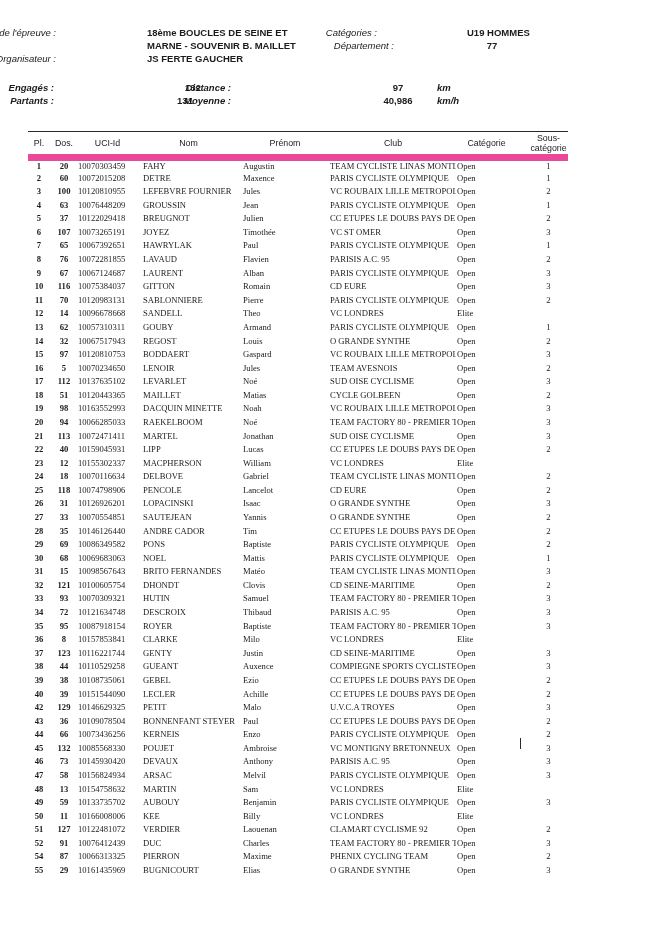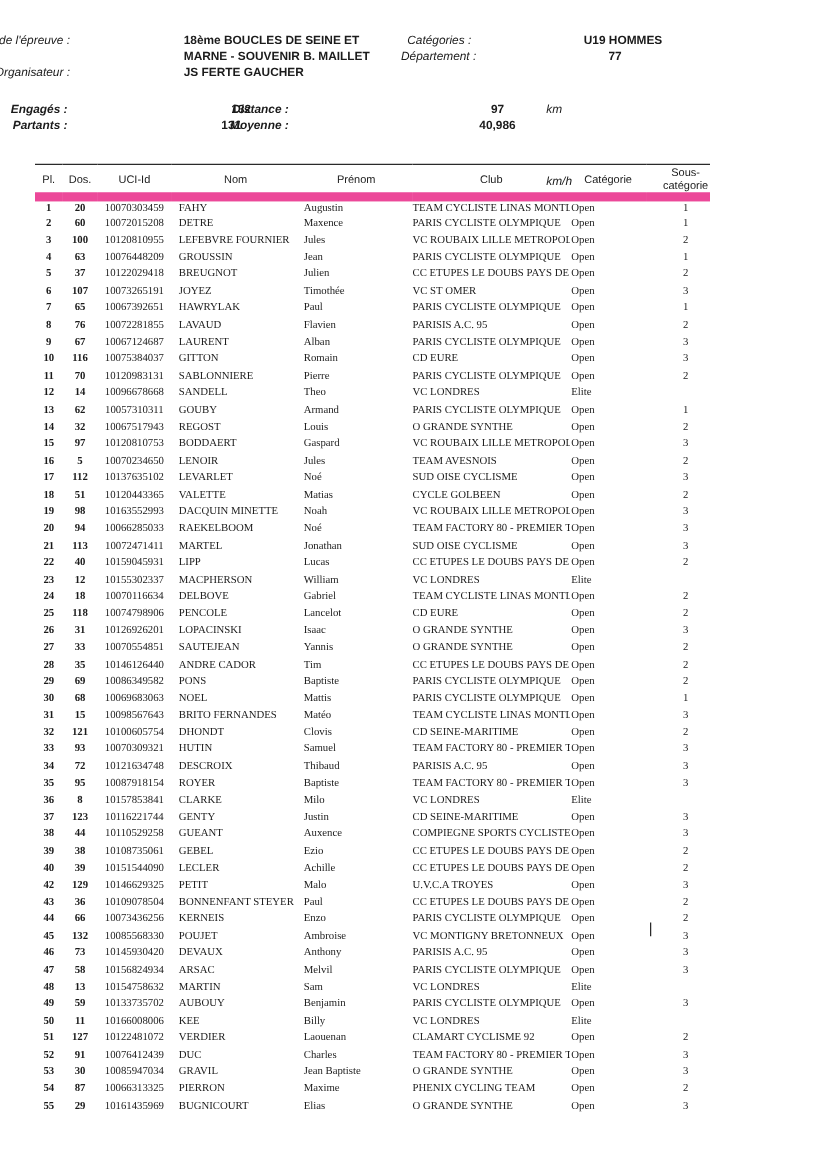--- a/index.html
+++ b/index.html
@@ -20,21 +20,21 @@
     font-size: 9.5px;
     white-space: nowrap;
   }
   .lbl-bold { font-weight: bold; }
   .val {
     font-weight: bold;
     font-size: 9.5px;
     white-space: nowrap;
   }
   .val-center { text-align: center; }
-  .unit { font-weight: normal; font-style: italic; font-size: 9.5px; }
+  .unit { font-weight: bold; font-style: italic; font-size: 9.5px; }
   .right-anchor { text-align: right; }
   .doc-title {
     left: 0; top: 117px; width: 654px;
     text-align: right;
     font-weight: bold;
     font-size: 10px;
     letter-spacing: 0.3px;
   }
   
   .tablewrap { position: absolute; left: 28px; top: 131px; width: 608px; }
@@ -66,21 +66,21 @@
     white-space: nowrap;
     overflow: hidden;
     line-height: 1;
   }
   td.col-pl, td.col-dos {
     font-family: "Liberation Sans", sans-serif;
     font-weight: bold;
     font-size: 7.8px;
     text-align: center;
   }
-  td.col-uci { text-align: center; }
+  td.col-uci { text-align: left; }
   td.col-nom { padding-left: 6px; }
   td.col-prenom { padding-left: 3px; }
   td.col-club { padding-left: 0; }
   td.col-categorie { padding-left: 1px; }
   td.col-souscat { text-align: center; }
   td.col-temps {
     font-family: "Liberation Sans", sans-serif;
     font-size: 7.4px;
     text-align: center;
   }
@@ -98,36 +98,36 @@
   <div class="abs lbl right-anchor" style="top:27px; right:512px;">Nom de l'épreuve :</div>
   <div class="abs val" style="top:27px; left:147px;">18ème BOUCLES DE SEINE ET</div>
   <div class="abs val" style="top:40px; left:147px;">MARNE - SOUVENIR B. MAILLET</div>
 
   <div class="abs lbl right-anchor" style="top:53px; right:512px;">Organisateur :</div>
   <div class="abs val" style="top:53px; left:147px;">JS FERTE GAUCHER</div>
 
   <div class="abs lbl right-anchor" style="top:27px; right:191px;">Catégories :</div>
   <div class="abs val" style="top:27px; left:467px;">U19 HOMMES</div>
 
-  <div class="abs lbl right-anchor" style="top:40px; right:187px;">Département :</div>
+  <div class="abs lbl right-anchor" style="top:40px; right:174px;">Département :</div>
   <div class="abs val val-center" style="top:40px; left:470px; width:44px;">77</div>
 
   <div class="abs lbl lbl-bold right-anchor" style="top:82px; right:514px;">Engagés :</div>
   <div class="abs val val-center" style="top:82px; left:170px; width:46px;">132</div>
 
   <div class="abs lbl lbl-bold right-anchor" style="top:95px; right:514px;">Partants :</div>
   <div class="abs val val-center" style="top:95px; left:162px; width:46px;">131</div>
 
   <div class="abs lbl lbl-bold right-anchor" style="top:82px; right:337px;">Distance :</div>
   <div class="abs val val-center" style="top:82px; left:375px; width:46px;">97</div>
   <div class="abs unit" style="top:82px; left:437px;">km</div>
 
   <div class="abs lbl lbl-bold right-anchor" style="top:95px; right:337px;">Moyenne :</div>
   <div class="abs val val-center" style="top:95px; left:375px; width:46px;">40,986</div>
-  <div class="abs unit" style="top:95px; left:437px;margin-top:45px;">km/h</div>
+  <div class="abs unit" style="top:95px; left:437px;">km/h</div>
 
   <div class="abs doc-title">CLASSEMENT</div>
 
   <div class="tablewrap">
     <table class="results">
       <colgroup>
         <col style="width:22px">
           <col style="width:28px">
           <col style="width:59px">
         <col style="width:103px">
@@ -335,21 +335,21 @@
             <td class="col-prenom">Noé</td>
             <td class="col-club">SUD OISE CYCLISME</td>
             <td class="col-categorie">Open</td>
             <td class="col-souscat">3</td>
             <td class="col-temps"></td>
           </tr>
           <tr>
             <td class="col-pl">18</td>
             <td class="col-dos">51</td>
             <td class="col-uci">10120443365</td>
-            <td class="col-nom">VALETTE</td>
+            <td class="col-nom">MAILLET</td>
             <td class="col-prenom">Matias</td>
             <td class="col-club">CYCLE GOLBEEN</td>
             <td class="col-categorie">Open</td>
             <td class="col-souscat">2</td>
             <td class="col-temps"></td>
           </tr>
           <tr>
             <td class="col-pl">19</td>
             <td class="col-dos">98</td>
             <td class="col-uci">10163552993</td>
@@ -706,31 +706,20 @@
             <td class="col-dos">91</td>
             <td class="col-uci">10076412439</td>
             <td class="col-nom">DUC</td>
             <td class="col-prenom">Charles</td>
             <td class="col-club">TEAM FACTORY 80 - PREMIER TEC</td>
             <td class="col-categorie">Open</td>
             <td class="col-souscat">3</td>
             <td class="col-temps"></td>
           </tr>
           <tr>
-            <td class="col-pl">53</td>
-            <td class="col-dos">30</td>
-            <td class="col-uci">10085947034</td>
-            <td class="col-nom">GRAVIL</td>
-            <td class="col-prenom">Jean Baptiste</td>
-            <td class="col-club">O GRANDE SYNTHE</td>
-            <td class="col-categorie">Open</td>
-            <td class="col-souscat">3</td>
-            <td class="col-temps"></td>
-          </tr>
-          <tr>
             <td class="col-pl">54</td>
             <td class="col-dos">87</td>
             <td class="col-uci">10066313325</td>
             <td class="col-nom">PIERRON</td>
             <td class="col-prenom">Maxime</td>
             <td class="col-club">PHENIX CYCLING TEAM</td>
             <td class="col-categorie">Open</td>
             <td class="col-souscat">2</td>
             <td class="col-temps"></td>
           </tr>

